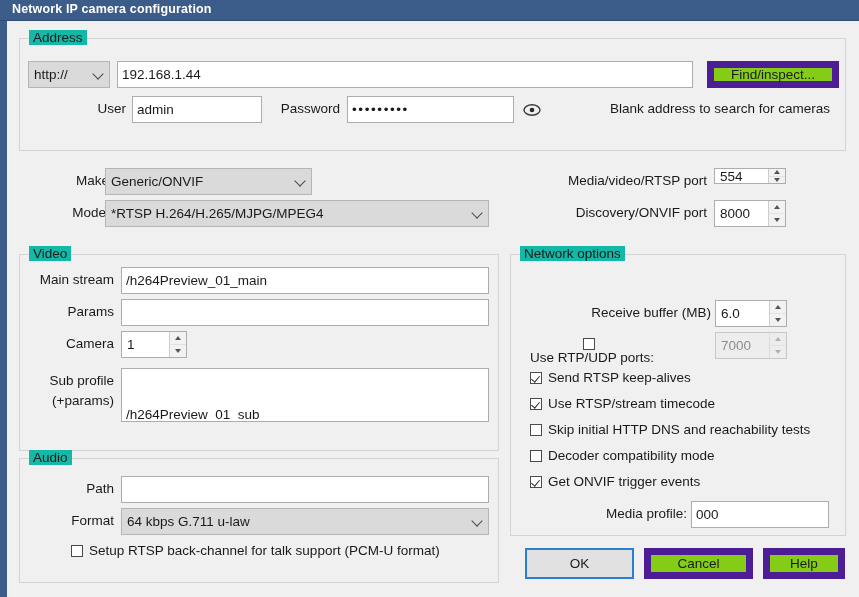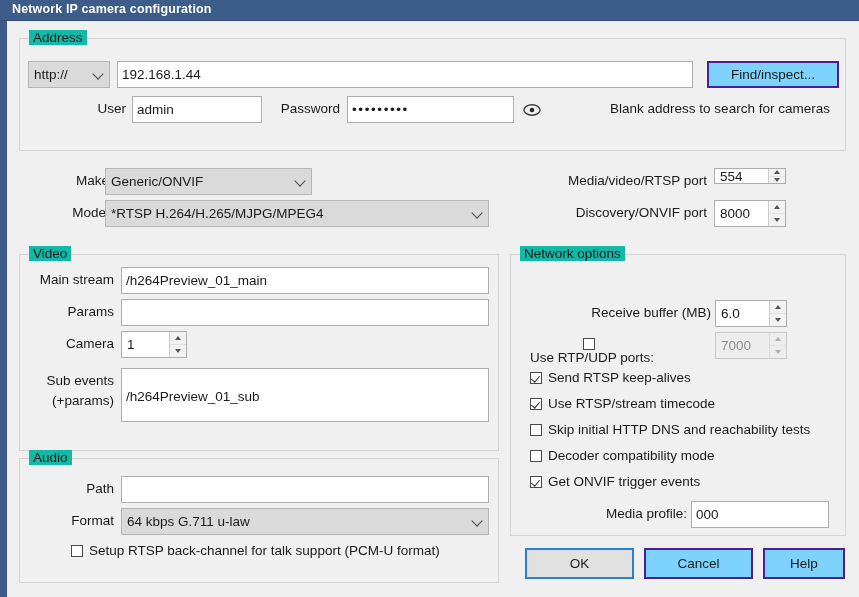--- a/index.html
+++ b/index.html
@@ -66,21 +66,21 @@
     background: #ffffff;
     border: 1px solid #adadad;
     font-family: "Liberation Sans", sans-serif;
     font-size: 13.5px;
     color: #1a1a1a;
     padding: 0 4px;
     line-height: 1;
     display: flex; align-items: center;
     overflow: hidden; white-space: nowrap;
   }
-  .tbox.multiline { align-items: center; padding-top: 4px; }
+  .tbox.multiline { align-items: flex-end; padding-top: 4px; }
 
   .combo {
     position: absolute;
     background: #dadada;
     border: 1px solid #b5b5b5;
     font-size: 13.5px;
     color: #1a1a1a;
     padding: 0 20px 0 5px;
     display: flex; align-items: center;
     overflow: hidden; white-space: nowrap;
@@ -149,22 +149,22 @@
     position: absolute; left: 2px; top: 1px;
     width: 4px; height: 7px;
     border-right: 1.6px solid #2a2a2a;
     border-bottom: 1.6px solid #2a2a2a;
     transform: rotate(40deg);
   }
 
   
   .btn {
     position: absolute;
-    background: #7dd3fc;
-    border: 2px solid #4c1d95;
+    background: #84cc16;
+    border: 7px solid #4c1d95;
     display: flex; align-items: center; justify-content: center;
     font-size: 13.5px; color: #1a1a1a;
     white-space: nowrap;
   }
   .btn.default {
     border: 2px solid #2a7fd4;
     background: #e1e1e1;
   }
 
   
@@ -276,21 +276,21 @@
       <span class="btns">
         <div class="up">
             <span class="ar"></span>
           </div>
         <div class="dn">
             <span class="ar"></span>
           </div>
       </span>
     </div>
 
-    <div class="lbl" style="left:-2px; top:118px; width:96px;">Sub events</div>
+    <div class="lbl" style="left:-2px; top:118px; width:96px;">Sub profile</div>
     <div class="lbl" style="left:-2px; top:138px; width:96px;">(+params)</div>
     <div class="tbox multiline" style="left:101px; top:113px; width:368px; height:54px;">
       <span>/h264Preview_01_sub</span>
     </div>
   </div>
 
   <div class="group" style="left:12px; top:437px; width:480px; height:125px;">
     <div class="legend">Audio</div>
 
     <div class="lbl" style="left:-2px; top:22px; width:96px;">Path</div>

